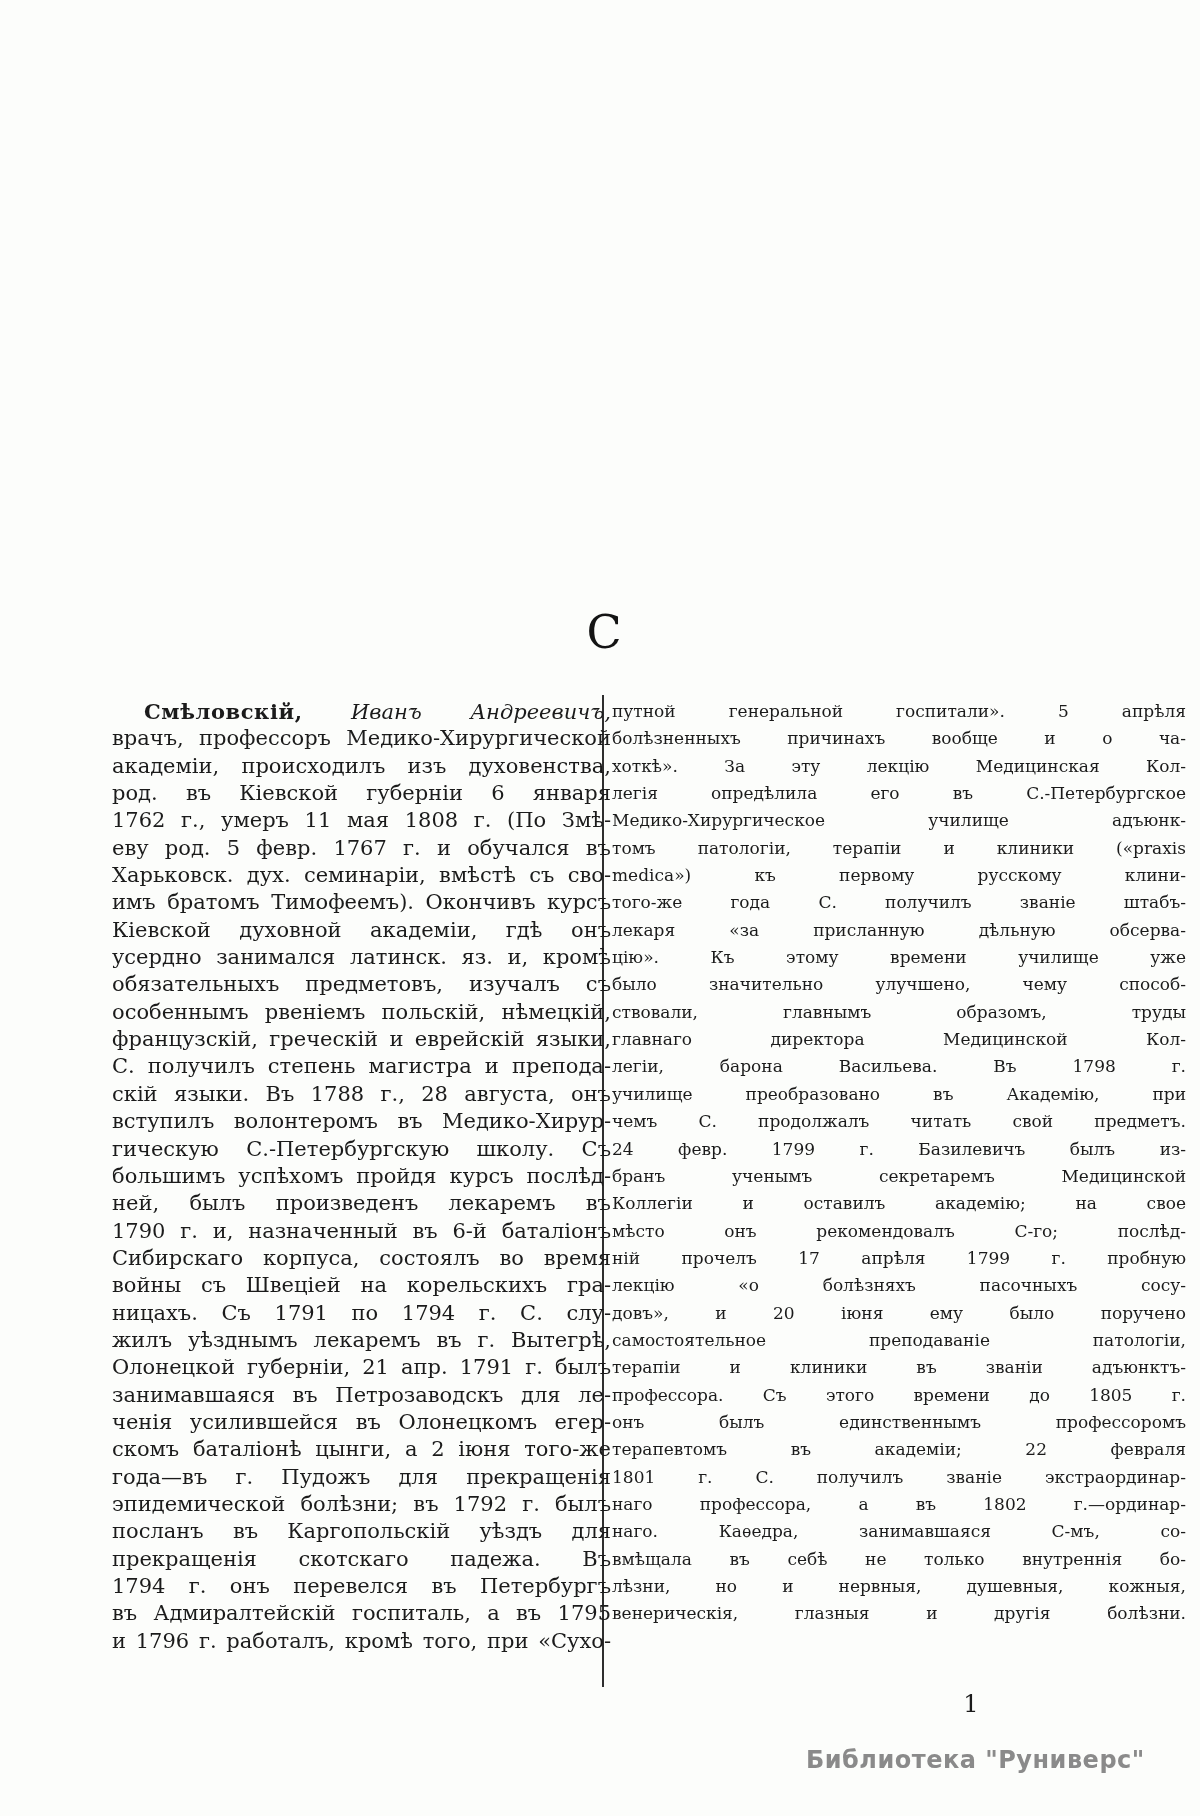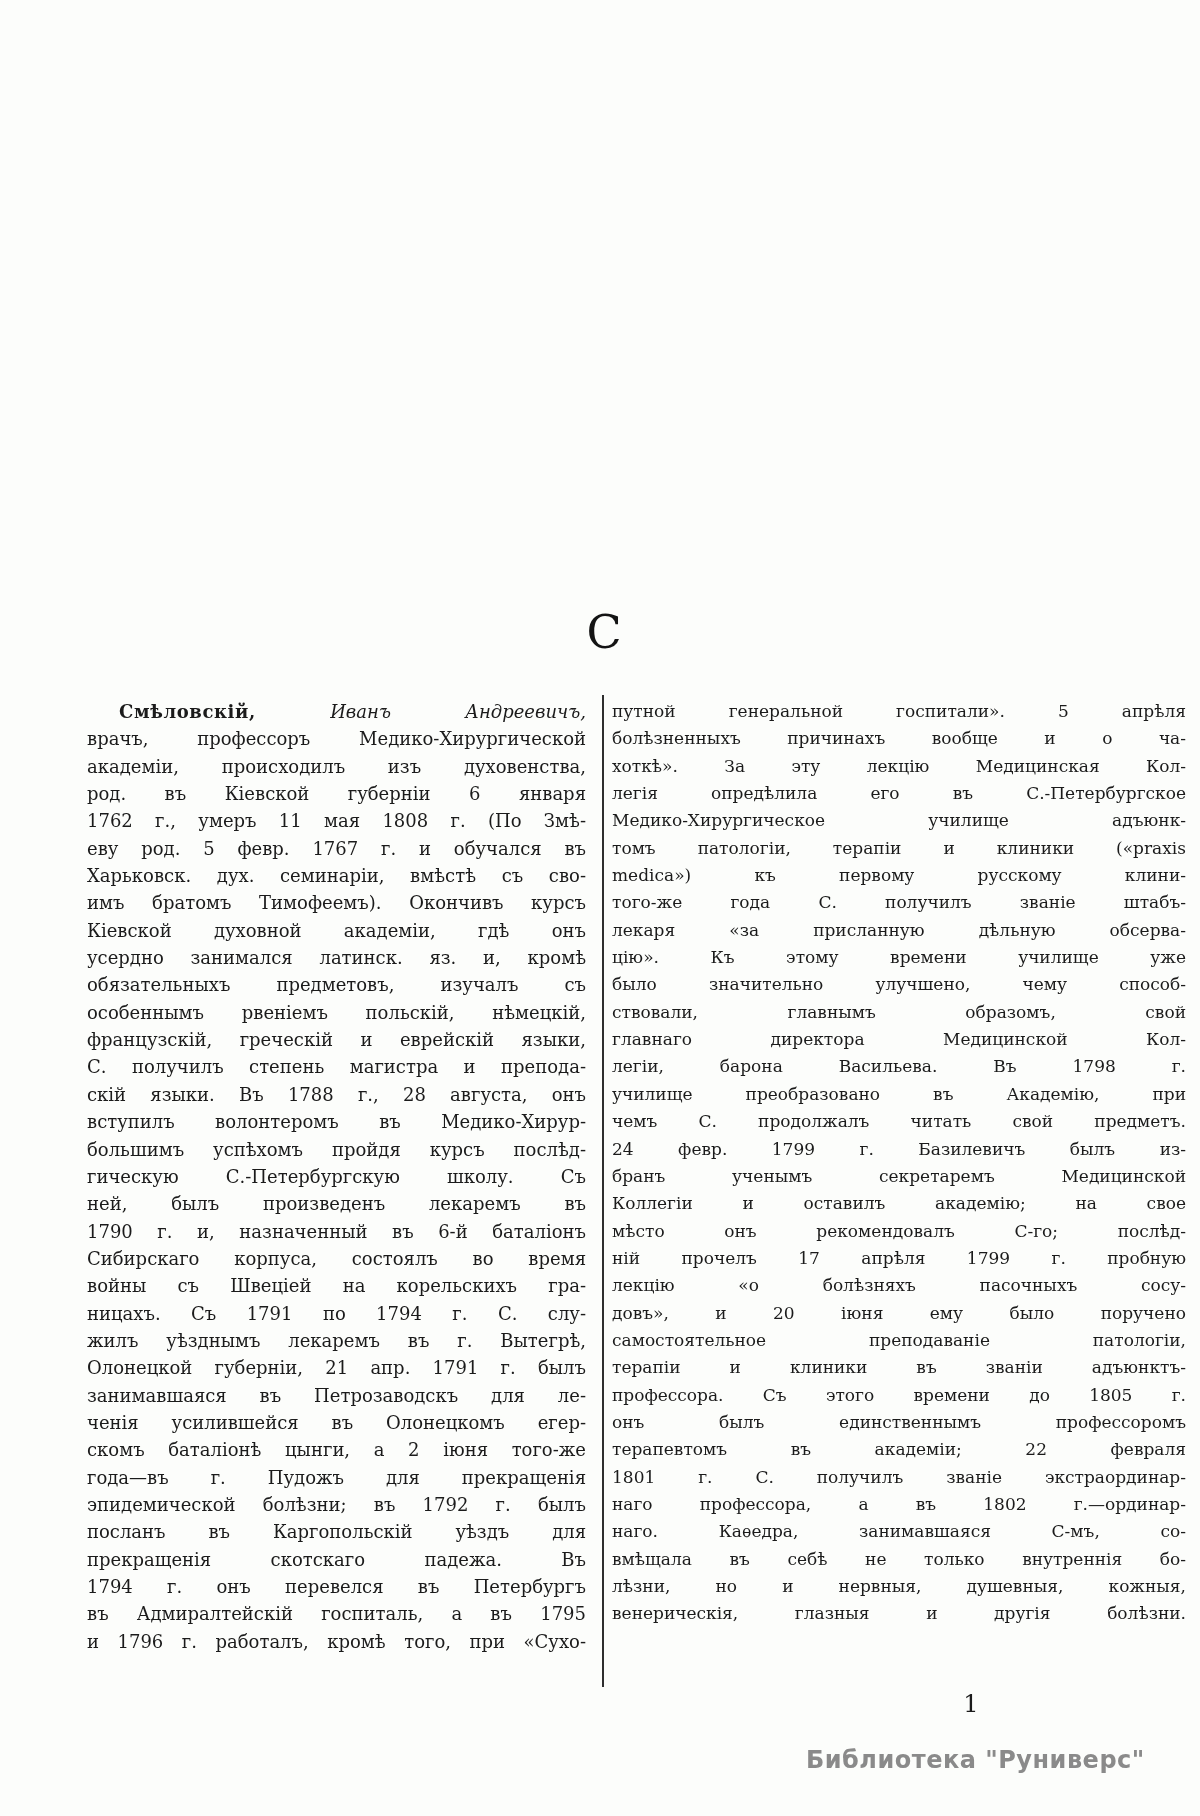--- a/index.html
+++ b/index.html
@@ -11,21 +11,21 @@
     position:relative;
     overflow:hidden;
   }
   .page { position:absolute; inset:0; }
   .section-heading {
     position:absolute; top:607px; left:4px; width:1200px;
     text-align:center; font-size:46px; line-height:1.1;
     color:#141414;
   }
   .column { position:absolute; top:698px; }
-  .column.left  { left:87px;  width:499px; font-size:18px; }
+  .column.left  { left:112px;  width:499px; font-size:21px; }
   .column.right { left:612px; width:574px; font-size:17px; }
   .line {
     height:27.35px; line-height:27.35px;
     text-align:justify; -moz-text-align-last:justify; text-align-last:justify;
     white-space:normal; overflow:visible;
   }
   .seg-bold   { font-weight:bold; letter-spacing:0.6px; }
   .seg-italic { font-style:italic; }
   .divider {
     position:absolute; left:602px; top:695px;
@@ -61,22 +61,22 @@
       <div class="line">Харьковск. дух. семинаріи, вмѣстѣ съ сво-</div>
       <div class="line">имъ братомъ Тимофеемъ). Окончивъ курсъ</div>
       <div class="line">Кіевской духовной академіи, гдѣ онъ</div>
       <div class="line">усердно занимался латинск. яз. и, кромѣ</div>
       <div class="line">обязательныхъ предметовъ, изучалъ съ</div>
       <div class="line">особеннымъ рвеніемъ польскій, нѣмецкій,</div>
       <div class="line">французскій, греческій и еврейскій языки,</div>
       <div class="line">С. получилъ степень магистра и препода-</div>
       <div class="line">скій языки. Въ 1788 г., 28 августа, онъ</div>
       <div class="line">вступилъ волонтеромъ въ Медико-Хирур-</div>
+      <div class="line">гическую С.-Петербургскую школу. Съ</div>
       <div class="line">большимъ успѣхомъ пройдя курсъ послѣд-</div>
-      <div class="line">гическую С.-Петербургскую школу. Съ</div>
       <div class="line">ней, былъ произведенъ лекаремъ въ</div>
       <div class="line">1790 г. и, назначенный въ 6-й баталіонъ</div>
       <div class="line">Сибирскаго корпуса, состоялъ во время</div>
       <div class="line">войны съ Швеціей на корельскихъ гра-</div>
       <div class="line">ницахъ. Съ 1791 по 1794 г. С. слу-</div>
       <div class="line">жилъ уѣзднымъ лекаремъ въ г. Вытегрѣ,</div>
       <div class="line">Олонецкой губерніи, 21 апр. 1791 г. былъ</div>
       <div class="line">занимавшаяся въ Петрозаводскъ для ле-</div>
       <div class="line">ченія усилившейся въ Олонецкомъ егер-</div>
       <div class="line">скомъ баталіонѣ цынги, а 2 іюня того-же</div>
@@ -94,21 +94,21 @@
       <div class="line">болѣзненныхъ причинахъ вообще и о ча-</div>
       <div class="line">хоткѣ». За эту лекцію Медицинская Кол-</div>
       <div class="line">легія опредѣлила его въ С.-Петербургское</div>
       <div class="line">Медико-Хирургическое училище адъюнк-</div>
       <div class="line">томъ патологіи, терапіи и клиники («praxis</div>
       <div class="line">medica») къ первому русскому клини-</div>
       <div class="line">того-же года С. получилъ званіе штабъ-</div>
       <div class="line">лекаря «за присланную дѣльную обсерва-</div>
       <div class="line">цію». Къ этому времени училище уже</div>
       <div class="line">было значительно улучшено, чему способ-</div>
-      <div class="line">ствовали, главнымъ образомъ, свой</div>
+      <div class="line">ствовали, главнымъ образомъ, труды</div>
       <div class="line">главнаго директора Медицинской Кол-</div>
       <div class="line">легіи, барона Васильева. Въ 1798 г.</div>
       <div class="line">училище преобразовано въ Академію, при</div>
       <div class="line">чемъ С. продолжалъ читать свой предметъ.</div>
       <div class="line">24 февр. 1799 г. Базилевичъ былъ из-</div>
       <div class="line">бранъ ученымъ секретаремъ Медицинской</div>
       <div class="line">Коллегіи и оставилъ академію; на свое</div>
       <div class="line">мѣсто онъ рекомендовалъ С-го; послѣд-</div>
       <div class="line">ній прочелъ 17 апрѣля 1799 г. пробную</div>
       <div class="line">лекцію «о болѣзняхъ пасочныхъ сосу-</div>

